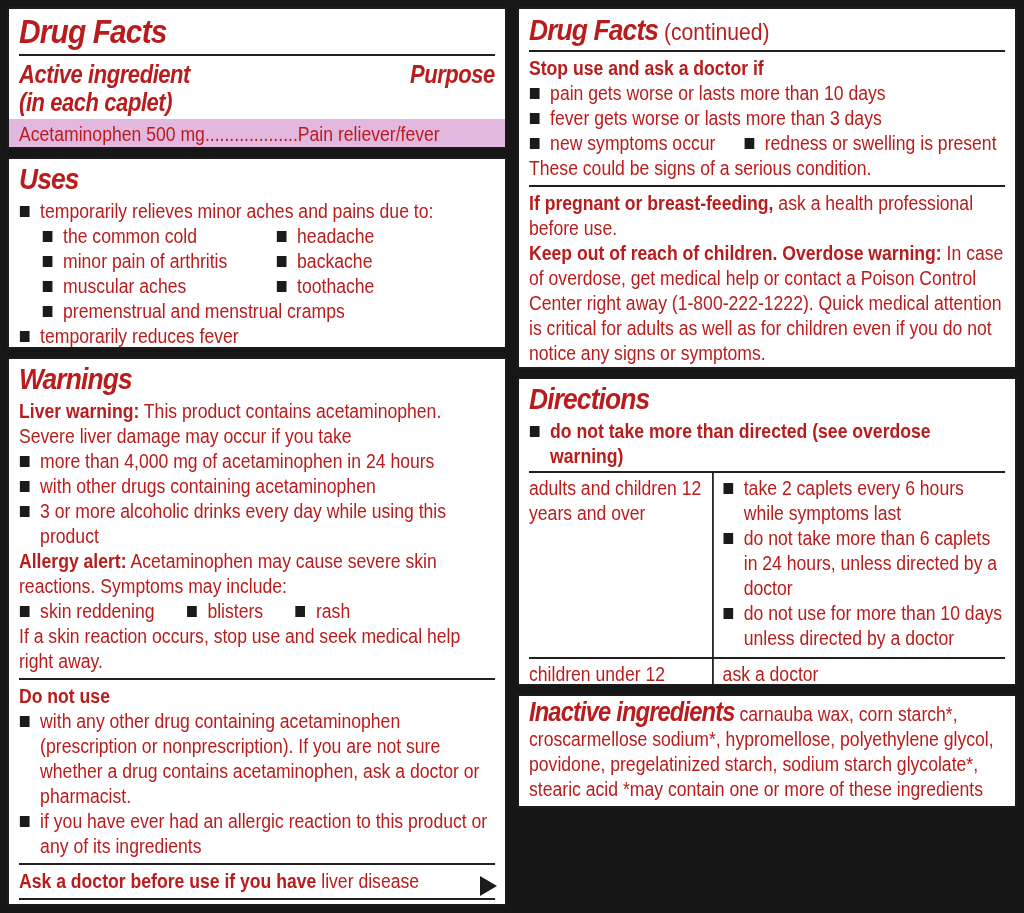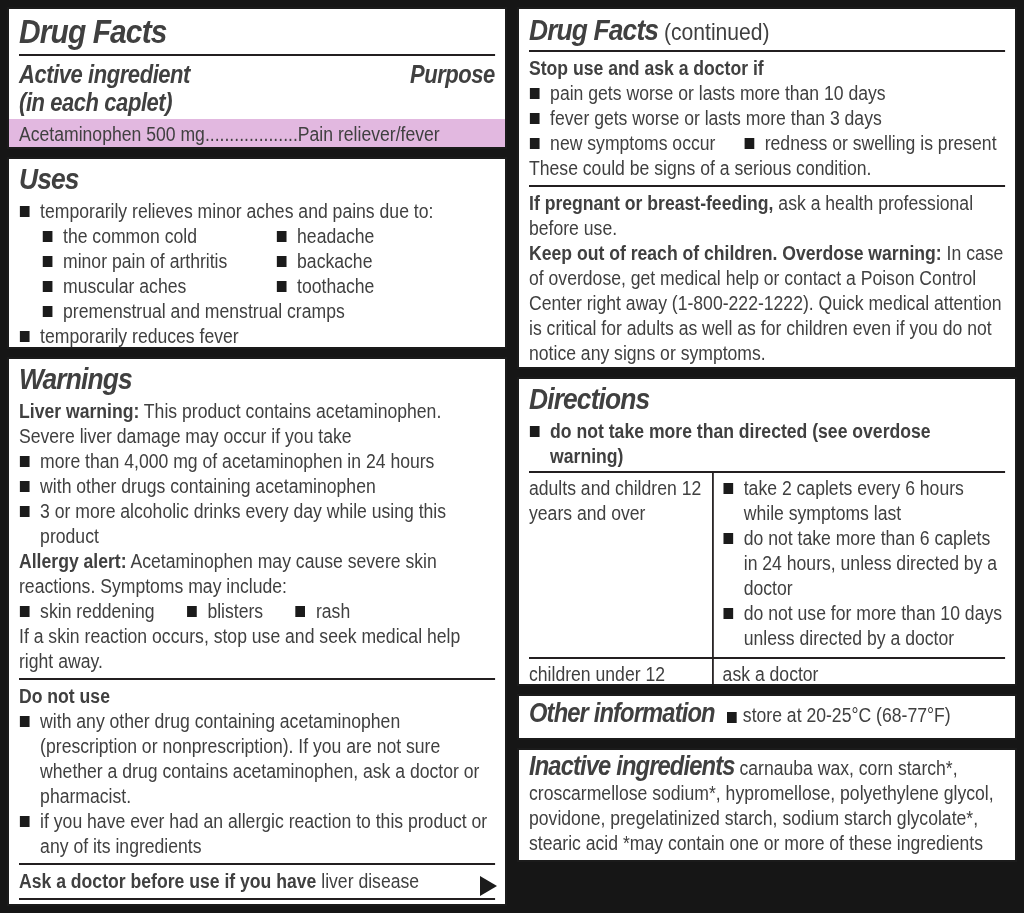--- a/index.html
+++ b/index.html
@@ -3,21 +3,21 @@
 <meta charset="utf-8">
 <style>
   html,body { margin:0; padding:0; background:#fff; }
   .root {
     width:1024px; height:913px;
     background:#161616;
     box-sizing:border-box;
     padding:7px;
     display:flex; gap:10px;
     font-family:"Liberation Sans", sans-serif;
-    color:#404040;
+    color:#b91c1c;
   }
   .col { flex:1; display:flex; flex-direction:column; gap:8px; min-width:0; }
   .box {
     background:#fff;
     border:2px solid #1b1b1b;
     box-sizing:border-box;
     padding:2px 10px 4px 10px;
     overflow:hidden;
     position:relative;
   }
@@ -170,28 +170,20 @@
             </div>
           </div>
           <div class="dir-row">
             <div class="dir-c1" style="padding-bottom:26px;">children under 12 years</div>
             <div class="dir-c2">ask a doctor</div>
           </div>
         </div>
       </div>
     </div>
 
-    <div class="box" style="height:46px;">
-      <div class="cond">
-        <div class="oi-line">
-          <span class="h-inline">Other information</span>
-          <span class="store"><span class="sq" style="margin-right:7px; position:relative; top:1px;"></span><span>store at 20-25°C (68-77°F)</span></span>
-        </div>
-      </div>
-    </div>
 
     <div class="box" style="height:114px;">
       <div class="cond body-t mt2">
         <span class="h-inline">Inactive ingredients</span><span> carnauba wax, corn starch*, croscarmellose sodium*, hypromellose, polyethylene glycol, povidone, pregelatinized starch, sodium starch glycolate*, stearic acid</span><span>  *may contain one or more of these ingredients</span>
       </div>
     </div>
 
   </div>
 </div>
 

